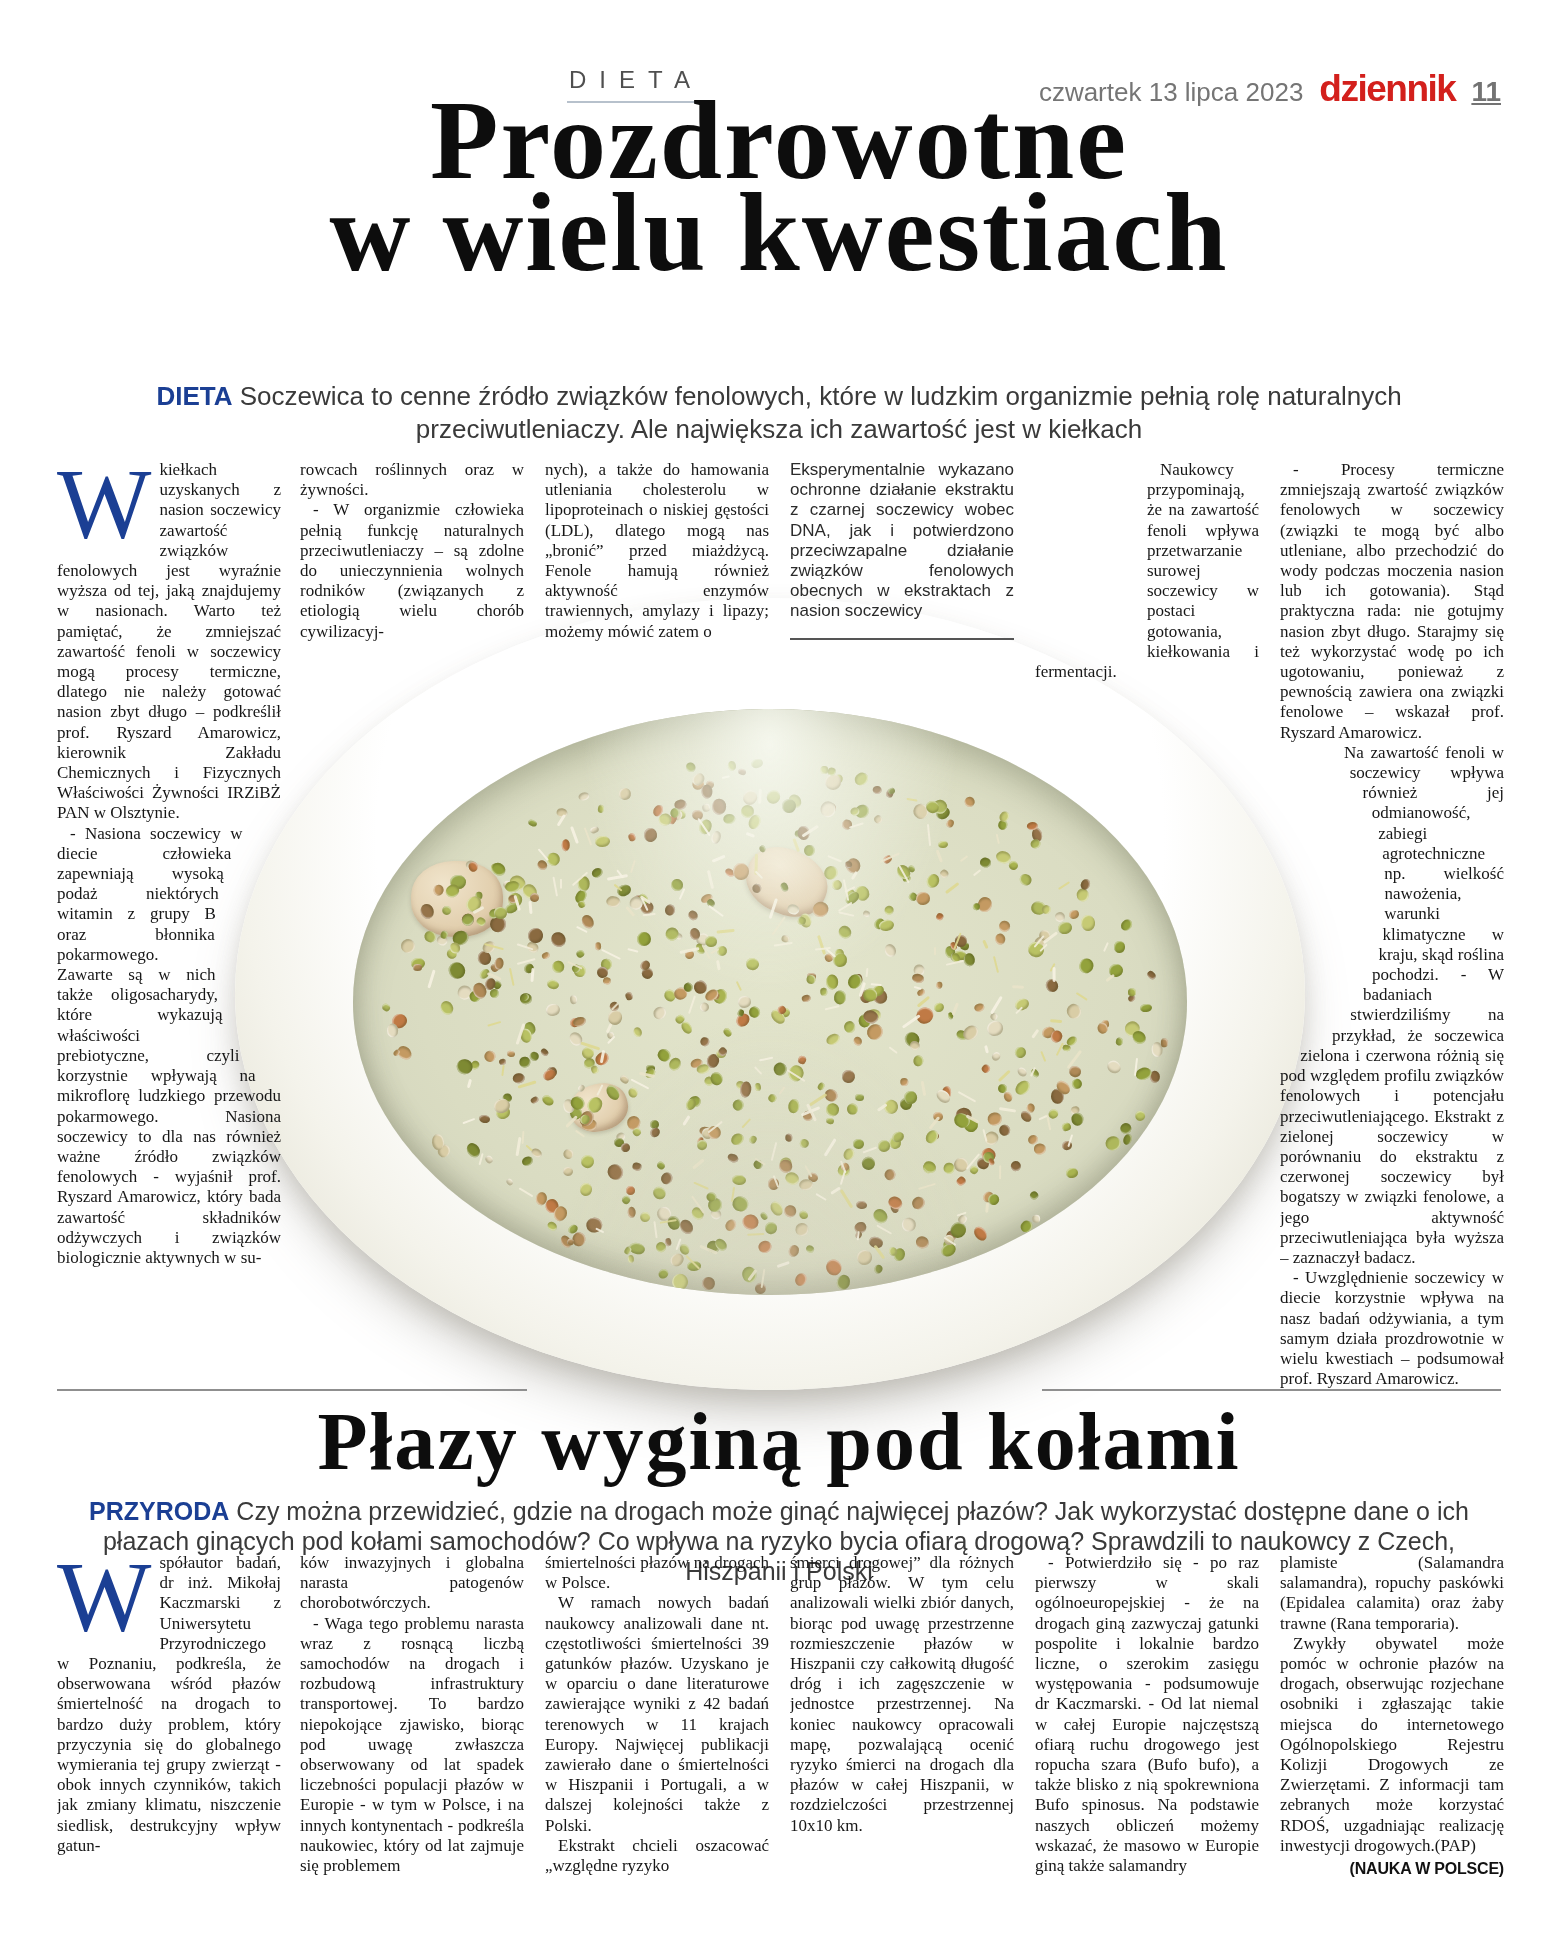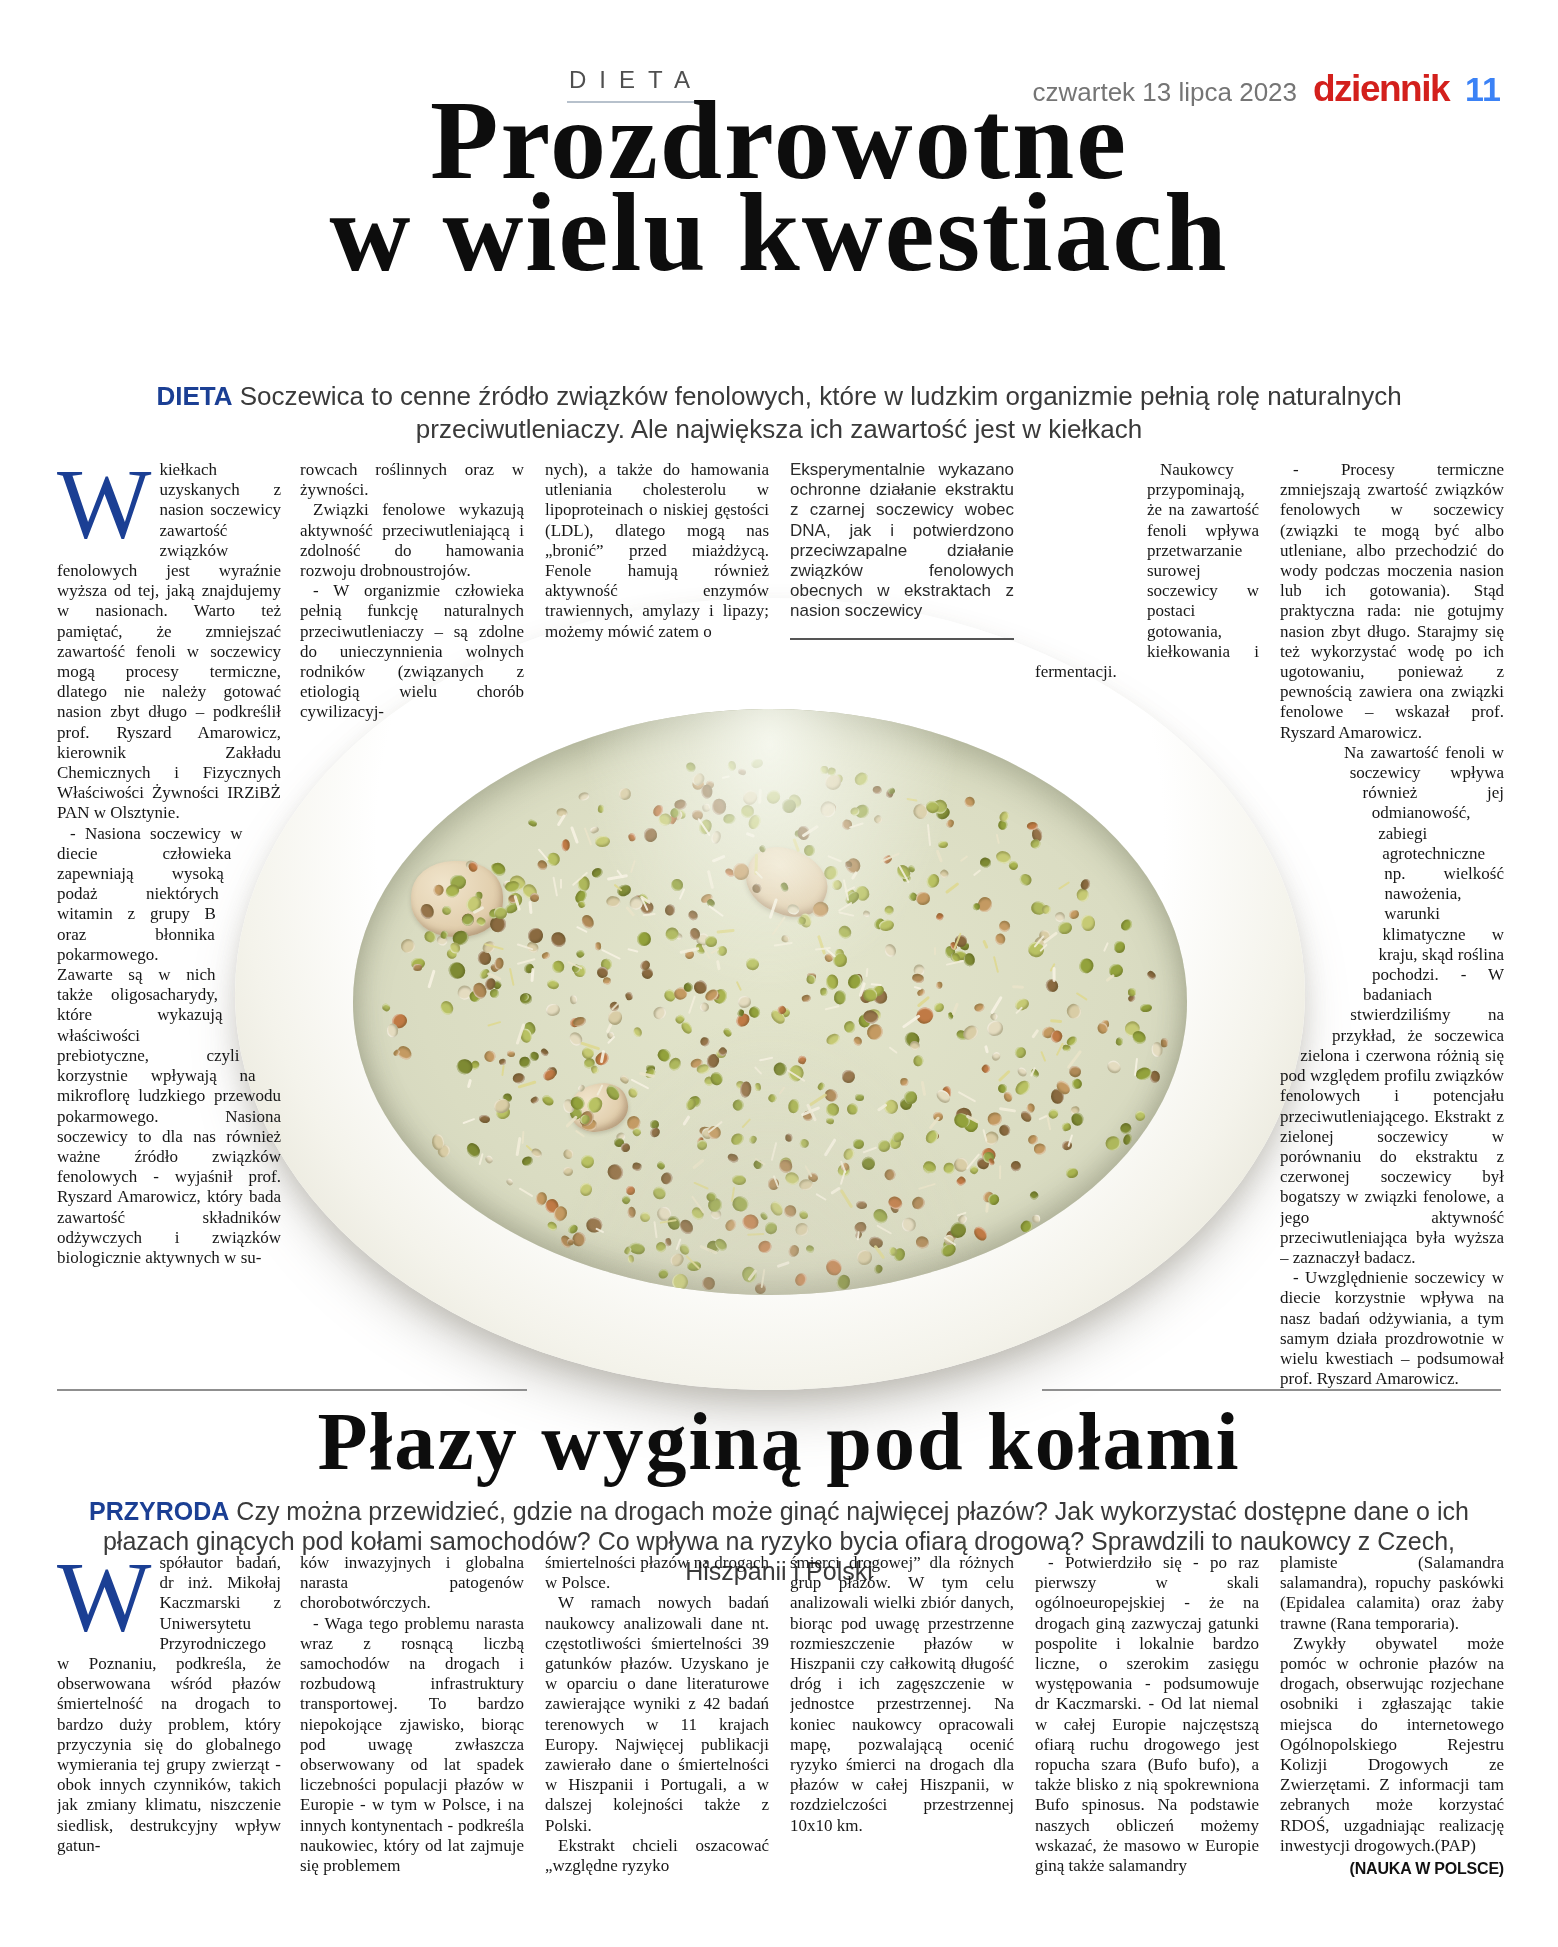--- a/index.html
+++ b/index.html
@@ -8,21 +8,21 @@
 
   
   .masthead{position:absolute;left:57px;top:0;width:1444px;height:110px;}
   .section-title{position:absolute;left:510px;top:66px;font-family:"Liberation Sans",sans-serif;
         font-size:24px;font-weight:400;letter-spacing:13px;color:#4f4f4f;
         border-bottom:2px solid #b7c1cc;padding:0 6px 7px 2px;}
   .dateline{position:absolute;right:0;top:68px;display:flex;align-items:baseline;gap:16px;}
   .date{font-family:"Liberation Sans",sans-serif;font-size:26px;color:#757575;}
   .logo{font-family:"Liberation Sans",sans-serif;font-size:37px;font-weight:700;
         letter-spacing:-1.5px;color:#d3201c;}
-  .pageno{font-family:"Liberation Sans",sans-serif;font-size:34px;font-weight:700;color:#3b82f6;}
+  .pageno{font-family:"Liberation Sans",sans-serif;font-size:28px;font-weight:700;color:#737373;text-decoration:underline;}
 
   
   .h1{position:absolute;left:0;top:94px;width:100%;text-align:center;
       font-weight:700;font-size:112px;line-height:92px;letter-spacing:2px;color:#0d0d0d;}
   .lede1{position:absolute;left:114px;top:380px;width:1330px;text-align:center;
       font-family:"Liberation Sans",sans-serif;font-size:26px;line-height:33px;color:#3a3a3a;}
   .tag{font-weight:700;color:#1b3f94;}
 
   
   .art{position:absolute;left:57px;width:1444px;z-index:2;}
@@ -855,21 +855,20 @@
   </div>
 
   <section class="art art1">
     <div class="col c1">
       <p class="nofi"><span class="dropcap">W</span><span>kiełkach uzyskanych z nasion soczewicy zawartość związków fenolowych jest wyraźnie wyższa od tej, jaką znajdujemy w nasionach. Warto też pamiętać, że zmniejszać zawartość fenoli w soczewicy mogą procesy termiczne, dlatego nie należy gotować nasion zbyt długo – podkreślił prof. Ryszard Amarowicz, kierownik Zakładu Chemicznych i Fizycznych Właściwości Żywności IRZiBŻ PAN w Olsztynie.</span></p>
       <span class="sp sp1"></span>
       <p>- Nasiona soczewicy w diecie człowieka zapewniają wysoką podaż niektórych witamin z grupy B oraz błonnika pokarmowego. Zawarte są w nich także oligosacharydy, które wykazują właściwości prebiotyczne, czyli korzystnie wpływają na mikroflorę ludzkiego przewodu pokarmowego. Nasiona soczewicy to dla nas również ważne źródło związków fenolowych - wyjaśnił prof. Ryszard Amarowicz, który bada zawartość składników odżywczych i związków biologicznie aktywnych w su-</p>
     </div>
     <div class="col c2">
       <p class="nofi">rowcach roślinnych oraz w żywności.</p>
-      <p>Związki fenolowe wykazują aktywność przeciwutleniającą i zdolność do hamowania rozwoju drobnoustrojów.</p>
       <p>- W organizmie człowieka pełnią funkcję naturalnych przeciwutleniaczy – są zdolne do unieczynnienia wolnych rodników (związanych z etiologią wielu chorób cywilizacyj-</p>
     </div>
     <div class="col c4">
       <p class="nofi pullquote">Eksperymentalnie wykazano ochronne działanie ekstraktu z czarnej soczewicy wobec DNA, jak i potwierdzono przeciwzapalne działanie związków fenolowych obecnych w ekstraktach z nasion soczewicy</p>
     </div>
     <div class="col c3">
       <p class="nofi">nych), a także do hamowania utleniania cholesterolu w lipoproteinach o niskiej gęstości (LDL), dlatego mogą nas „bronić” przed miażdżycą. Fenole hamują również aktywność enzymów trawiennych, amylazy i lipazy; możemy mówić zatem o</p>
     </div>
     <div class="col c5">
       <span class="sp sp5"></span>

